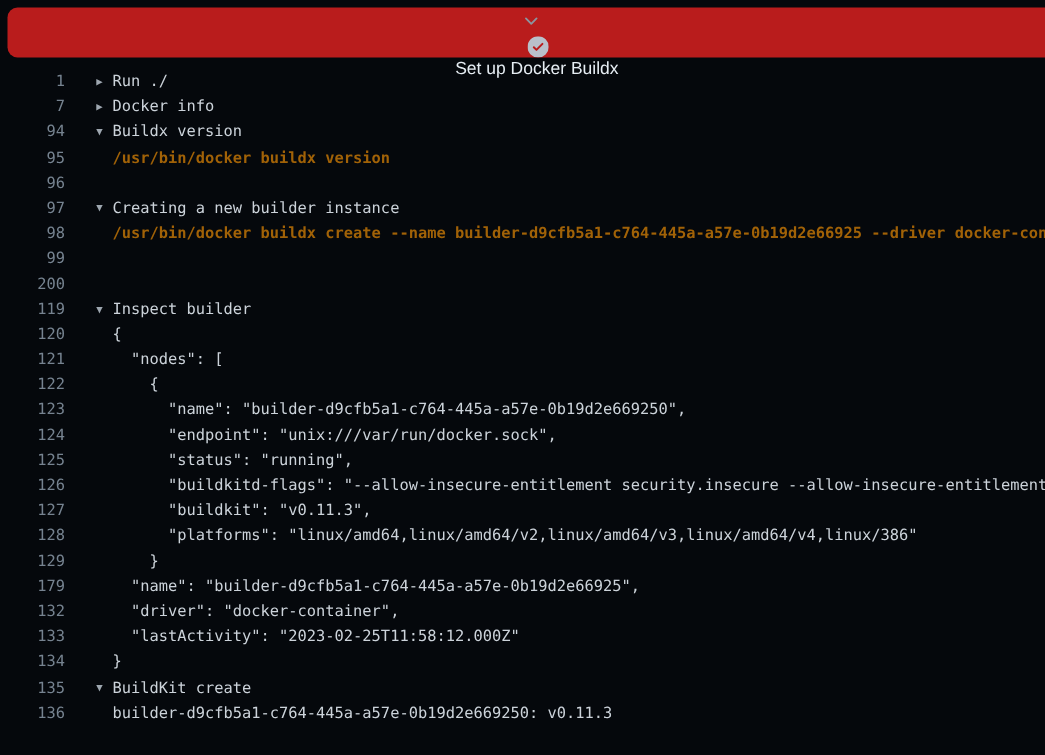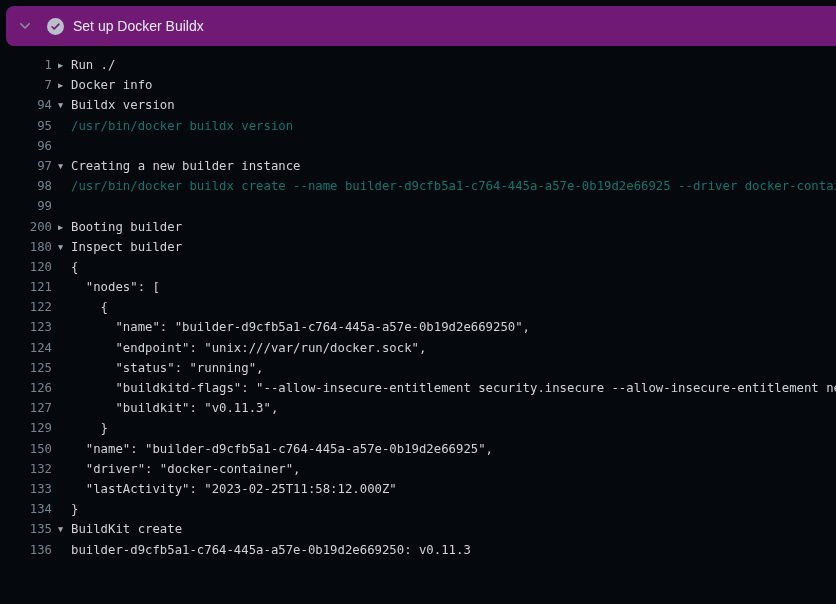--- a/index.html
+++ b/index.html
@@ -9,27 +9,28 @@
     overflow: hidden;
     font-family: "DejaVu Sans Mono", monospace;
     position: relative;
   }
 
   
   .step-header {
     position: absolute;
     top: 6px; left: 6px; right: 0;
     height: 40px;
-    background: #701a75;
+    background: #b91c1c;
     border-radius: 8px 0 0 8px;
     display: flex;
     align-items: center;
     padding-left: 8px;
     box-sizing: border-box;
     cursor: pointer;
+    flex-direction: column;
   }
   .chevron-wrap {
     width: 22px; height: 22px;
     display: flex; align-items: center; justify-content: center;
     flex: none;
   }
   .status-wrap {
     margin-left: 10px;
     width: 18px; height: 18px;
     display: flex; align-items: center; justify-content: center;
@@ -61,26 +62,26 @@
   .ln {
     flex: none;
     width: 52px;
     text-align: right;
     color: #768390;
     text-decoration: none;
     cursor: pointer;
   }
   .content {
     flex: none;
-    margin-left: 6px;
+    margin-left: 25px;
     white-space: pre;
     color: #ccd3da;
   }
   .content.plain { padding-left: 13px; }
-  .content.cmd { color: #0f766e; }
+  .content.cmd { color: #a16207; font-weight: bold; }
   .arrow {
     display: inline-block;
     width: 13px;
     font-size: 8.5px;
     color: #9ea7b0;
     vertical-align: 1px;
   }
   .gtitle { color: #ccd3da; }
   .content[data-name="group-toggle"] { cursor: pointer; }
 </style>
@@ -103,30 +104,31 @@
 
 <div class="log" data-name="log-viewer" id="log">
     <div class="line" data-name="log-group-line"><a class="ln" data-name="line-number">1</a><div class="content" data-name="group-toggle"><span class="arrow" data-name="group-collapsed-arrow-icon">▶</span><span class="gtitle" data-name="group-title">Run ./</span></div></div>
     <div class="line" data-name="log-group-line"><a class="ln" data-name="line-number">7</a><div class="content" data-name="group-toggle"><span class="arrow" data-name="group-collapsed-arrow-icon">▶</span><span class="gtitle" data-name="group-title">Docker info</span></div></div>
     <div class="line" data-name="log-group-line"><a class="ln" data-name="line-number">94</a><div class="content" data-name="group-toggle"><span class="arrow" data-name="group-expanded-arrow-icon">▼</span><span class="gtitle" data-name="group-title">Buildx version</span></div></div>
     <div class="line" data-name="log-line"><a class="ln" data-name="line-number">95</a><div class="content plain cmd" data-name="command-text">/usr/bin/docker buildx version</div></div>
     <div class="line" data-name="log-line"><a class="ln" data-name="line-number">96</a></div>
     <div class="line" data-name="log-group-line"><a class="ln" data-name="line-number">97</a><div class="content" data-name="group-toggle"><span class="arrow" data-name="group-expanded-arrow-icon">▼</span><span class="gtitle" data-name="group-title">Creating a new builder instance</span></div></div>
     <div class="line" data-name="log-line"><a class="ln" data-name="line-number">98</a><div class="content plain cmd" data-name="command-text">/usr/bin/docker buildx create --name builder-d9cfb5a1-c764-445a-a57e-0b19d2e66925 --driver docker-container</div></div>
     <div class="line" data-name="log-line"><a class="ln" data-name="line-number">99</a></div>
-    <div class="line" data-name="log-group-line"><a class="ln" data-name="line-number">200</a><div class="content" data-name="group-toggle"><span class="arrow" data-name="group-collapsed-arrow-icon">▶</span><span class="gtitle" data-name="group-title">Booting builder</span></div></div>
-    <div class="line" data-name="log-group-line"><a class="ln" data-name="line-number">180</a><div class="content" data-name="group-toggle"><span class="arrow" data-name="group-expanded-arrow-icon">▼</span><span class="gtitle" data-name="group-title">Inspect builder</span></div></div>
+    <div class="line" data-name="log-group-line"><a class="ln" data-name="line-number">200</a></div>
+    <div class="line" data-name="log-group-line"><a class="ln" data-name="line-number">119</a><div class="content" data-name="group-toggle"><span class="arrow" data-name="group-expanded-arrow-icon">▼</span><span class="gtitle" data-name="group-title">Inspect builder</span></div></div>
     <div class="line" data-name="log-line"><a class="ln" data-name="line-number">120</a><div class="content plain" data-name="output-text">{</div></div>
     <div class="line" data-name="log-line"><a class="ln" data-name="line-number">121</a><div class="content plain" data-name="output-text">  "nodes": [</div></div>
     <div class="line" data-name="log-line"><a class="ln" data-name="line-number">122</a><div class="content plain" data-name="output-text">    {</div></div>
     <div class="line" data-name="log-line"><a class="ln" data-name="line-number">123</a><div class="content plain" data-name="output-text">      "name": "builder-d9cfb5a1-c764-445a-a57e-0b19d2e669250",</div></div>
     <div class="line" data-name="log-line"><a class="ln" data-name="line-number">124</a><div class="content plain" data-name="output-text">      "endpoint": "unix:///var/run/docker.sock",</div></div>
     <div class="line" data-name="log-line"><a class="ln" data-name="line-number">125</a><div class="content plain" data-name="output-text">      "status": "running",</div></div>
     <div class="line" data-name="log-line"><a class="ln" data-name="line-number">126</a><div class="content plain" data-name="output-text">      "buildkitd-flags": "--allow-insecure-entitlement security.insecure --allow-insecure-entitlement networ</div></div>
     <div class="line" data-name="log-line"><a class="ln" data-name="line-number">127</a><div class="content plain" data-name="output-text">      "buildkit": "v0.11.3",</div></div>
+    <div class="line" data-name="log-line"><a class="ln" data-name="line-number">128</a><div class="content plain" data-name="output-text">      "platforms": "linux/amd64,linux/amd64/v2,linux/amd64/v3,linux/amd64/v4,linux/386"</div></div>
     <div class="line" data-name="log-line"><a class="ln" data-name="line-number">129</a><div class="content plain" data-name="output-text">    }</div></div>
-    <div class="line" data-name="log-line"><a class="ln" data-name="line-number">150</a><div class="content plain" data-name="output-text">  "name": "builder-d9cfb5a1-c764-445a-a57e-0b19d2e66925",</div></div>
+    <div class="line" data-name="log-line"><a class="ln" data-name="line-number">179</a><div class="content plain" data-name="output-text">  "name": "builder-d9cfb5a1-c764-445a-a57e-0b19d2e66925",</div></div>
     <div class="line" data-name="log-line"><a class="ln" data-name="line-number">132</a><div class="content plain" data-name="output-text">  "driver": "docker-container",</div></div>
     <div class="line" data-name="log-line"><a class="ln" data-name="line-number">133</a><div class="content plain" data-name="output-text">  "lastActivity": "2023-02-25T11:58:12.000Z"</div></div>
     <div class="line" data-name="log-line"><a class="ln" data-name="line-number">134</a><div class="content plain" data-name="output-text">}</div></div>
     <div class="line" data-name="log-group-line"><a class="ln" data-name="line-number">135</a><div class="content" data-name="group-toggle"><span class="arrow" data-name="group-expanded-arrow-icon">▼</span><span class="gtitle" data-name="group-title">BuildKit create</span></div></div>
     <div class="line" data-name="log-line"><a class="ln" data-name="line-number">136</a><div class="content plain" data-name="output-text">builder-d9cfb5a1-c764-445a-a57e-0b19d2e669250: v0.11.3</div></div>
   </div>
 
 </body></html>

